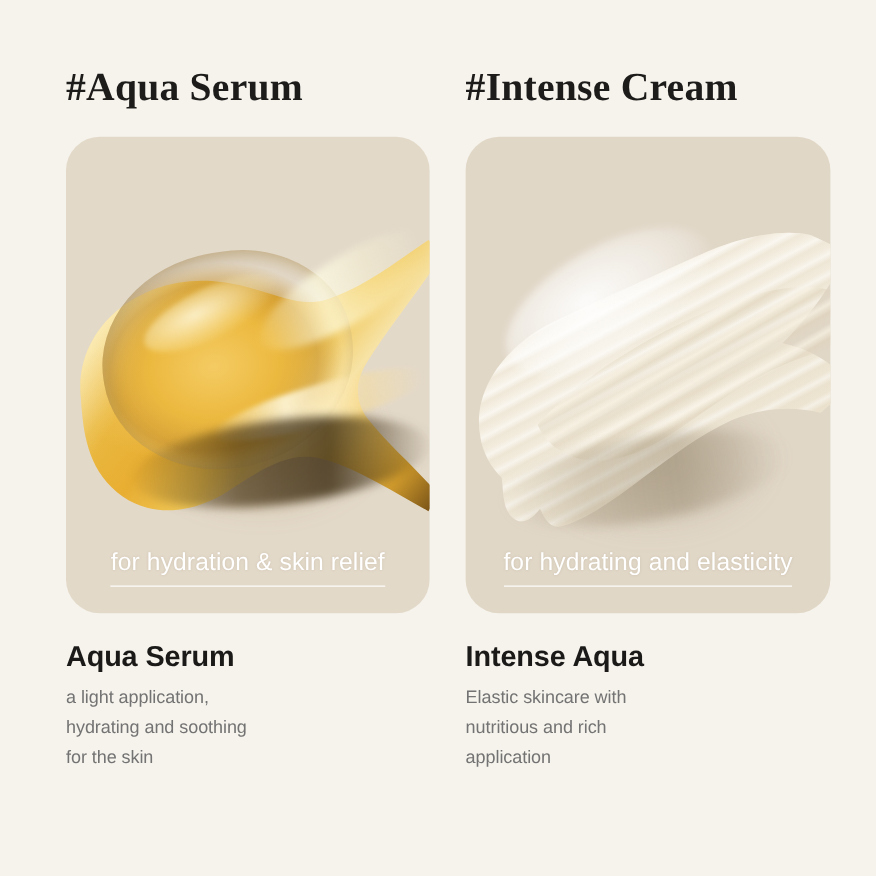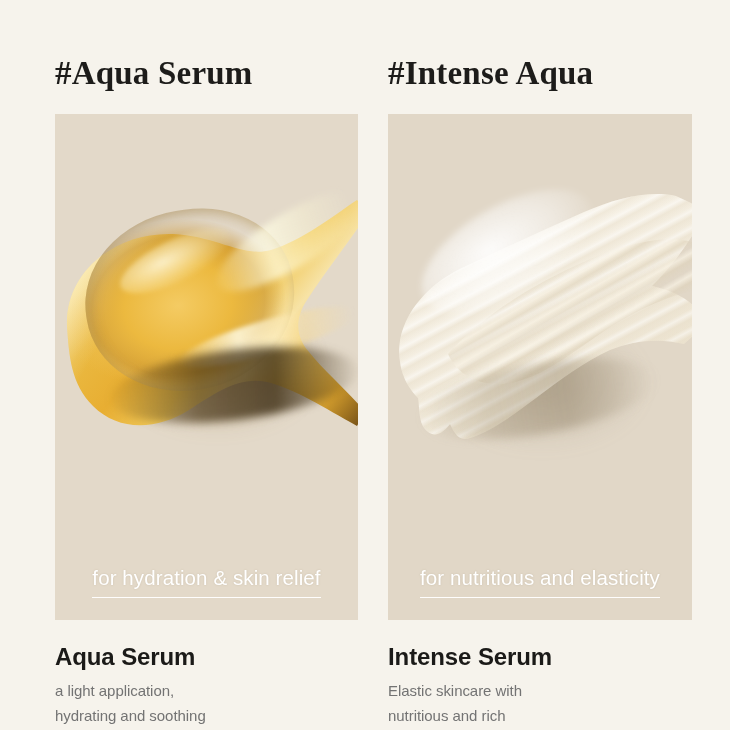--- a/index.html
+++ b/index.html
@@ -38,23 +38,24 @@
     line-height: 1;
     padding-top: 57px;
     padding-bottom: 0;
     white-space: nowrap;
   }
 
   .swatch-panel {
     position: relative;
     margin-top: 24px;
     width: 100%;
-    height: 506px;
+    height: 397px;
     background: #e3d9c9;
     overflow: hidden;
+    border-radius: 28px;
   }
   .col-right .swatch-panel { background: #e1d7c7; }
 
   
   .swatch-art {
     position: absolute;
     inset: 0;
   }
 
   
@@ -323,38 +324,38 @@
 
       <div class="info">
         <p class="product-name">Aqua Serum</p>
         <p class="product-desc">a light application,
 hydrating and soothing
 for the skin</p>
       </div>
     </div>
 
     <div class="column col-right">
-      <div class="hashtag">#Intense Aqua</div>
+      <div class="hashtag">#Intense Cream</div>
 
       <div class="swatch-panel">
         <div class="swatch-art">
           <div class="cream-shadow"></div>
           <div class="cream-body"></div>
           <div class="cream-ridges"></div>
           <div class="cream-ridges-b"></div>
           <div class="cream-gloss"></div>
           <div class="cream-edge"></div>
         </div>
         <div class="caption">
-          <span class="caption-text">for nutritious and elasticity</span>
+          <span class="caption-text">for hydrating and elasticity</span>
         </div>
       </div>
 
       <div class="info">
-        <p class="product-name">Intense Serum</p>
+        <p class="product-name">Intense Aqua</p>
         <p class="product-desc">Elastic skincare with
 nutritious and rich
 application</p>
       </div>
     </div>
 
   </div>
 </div>
 
 </body></html>

